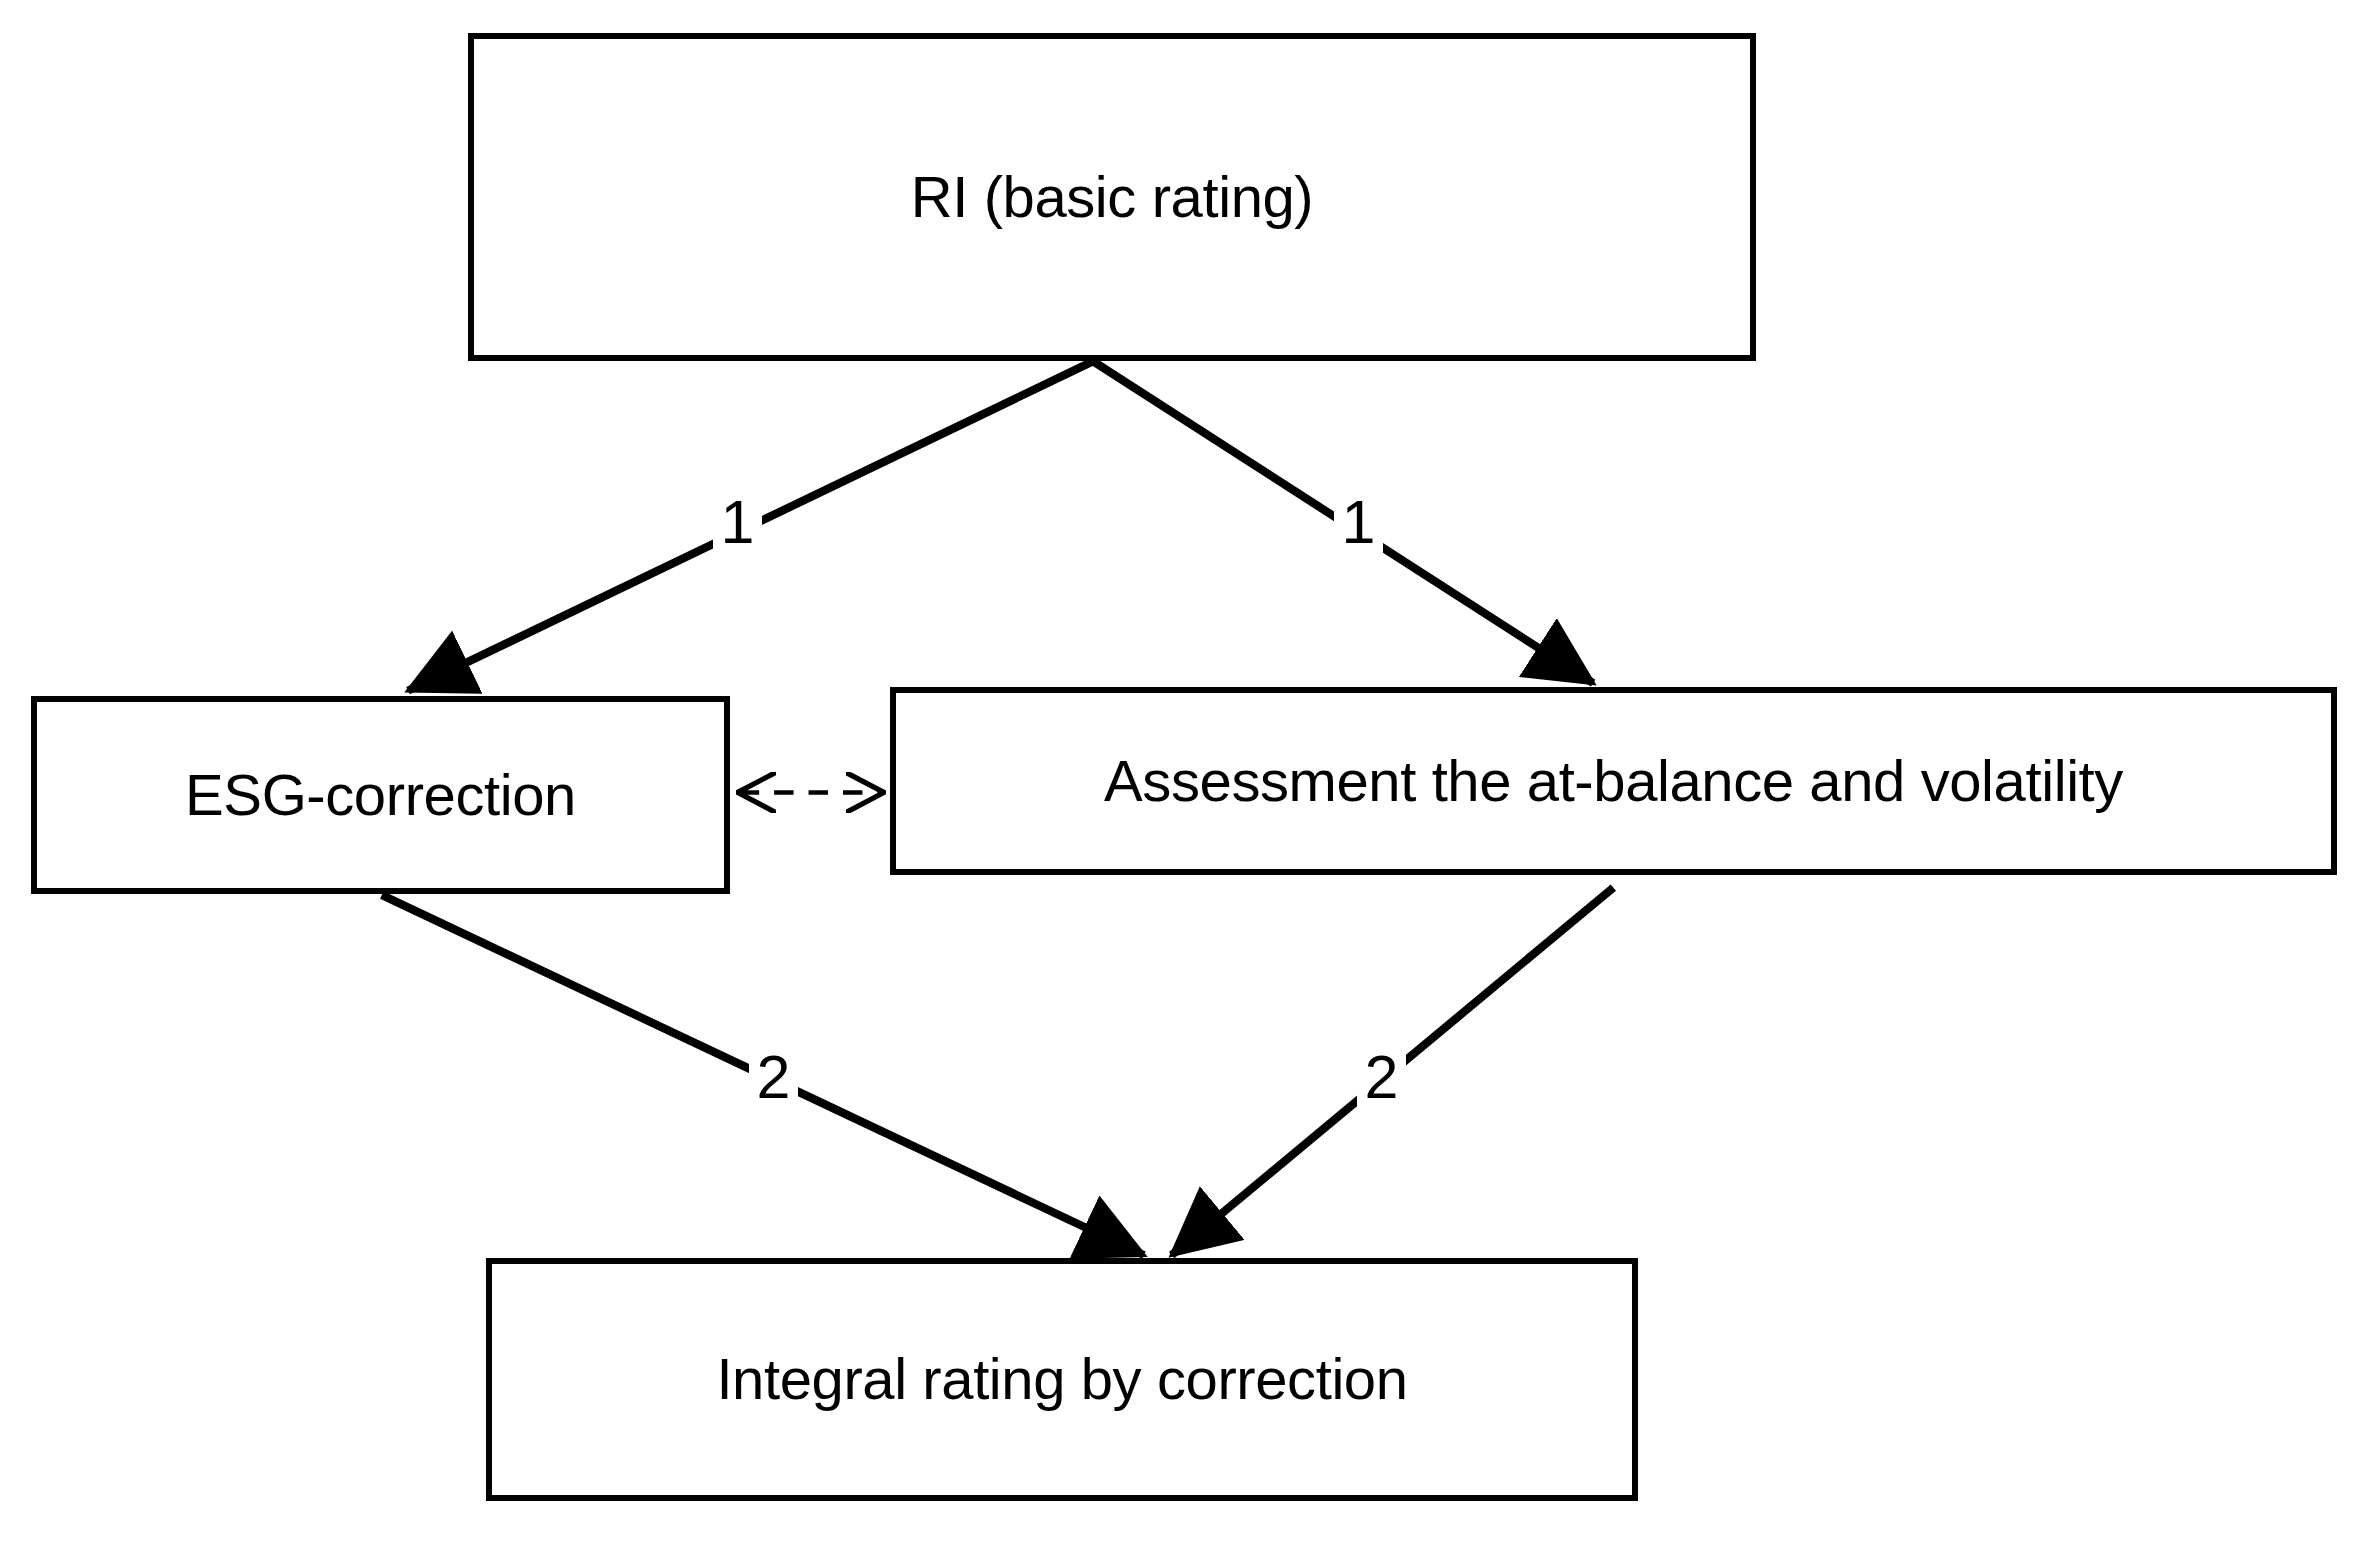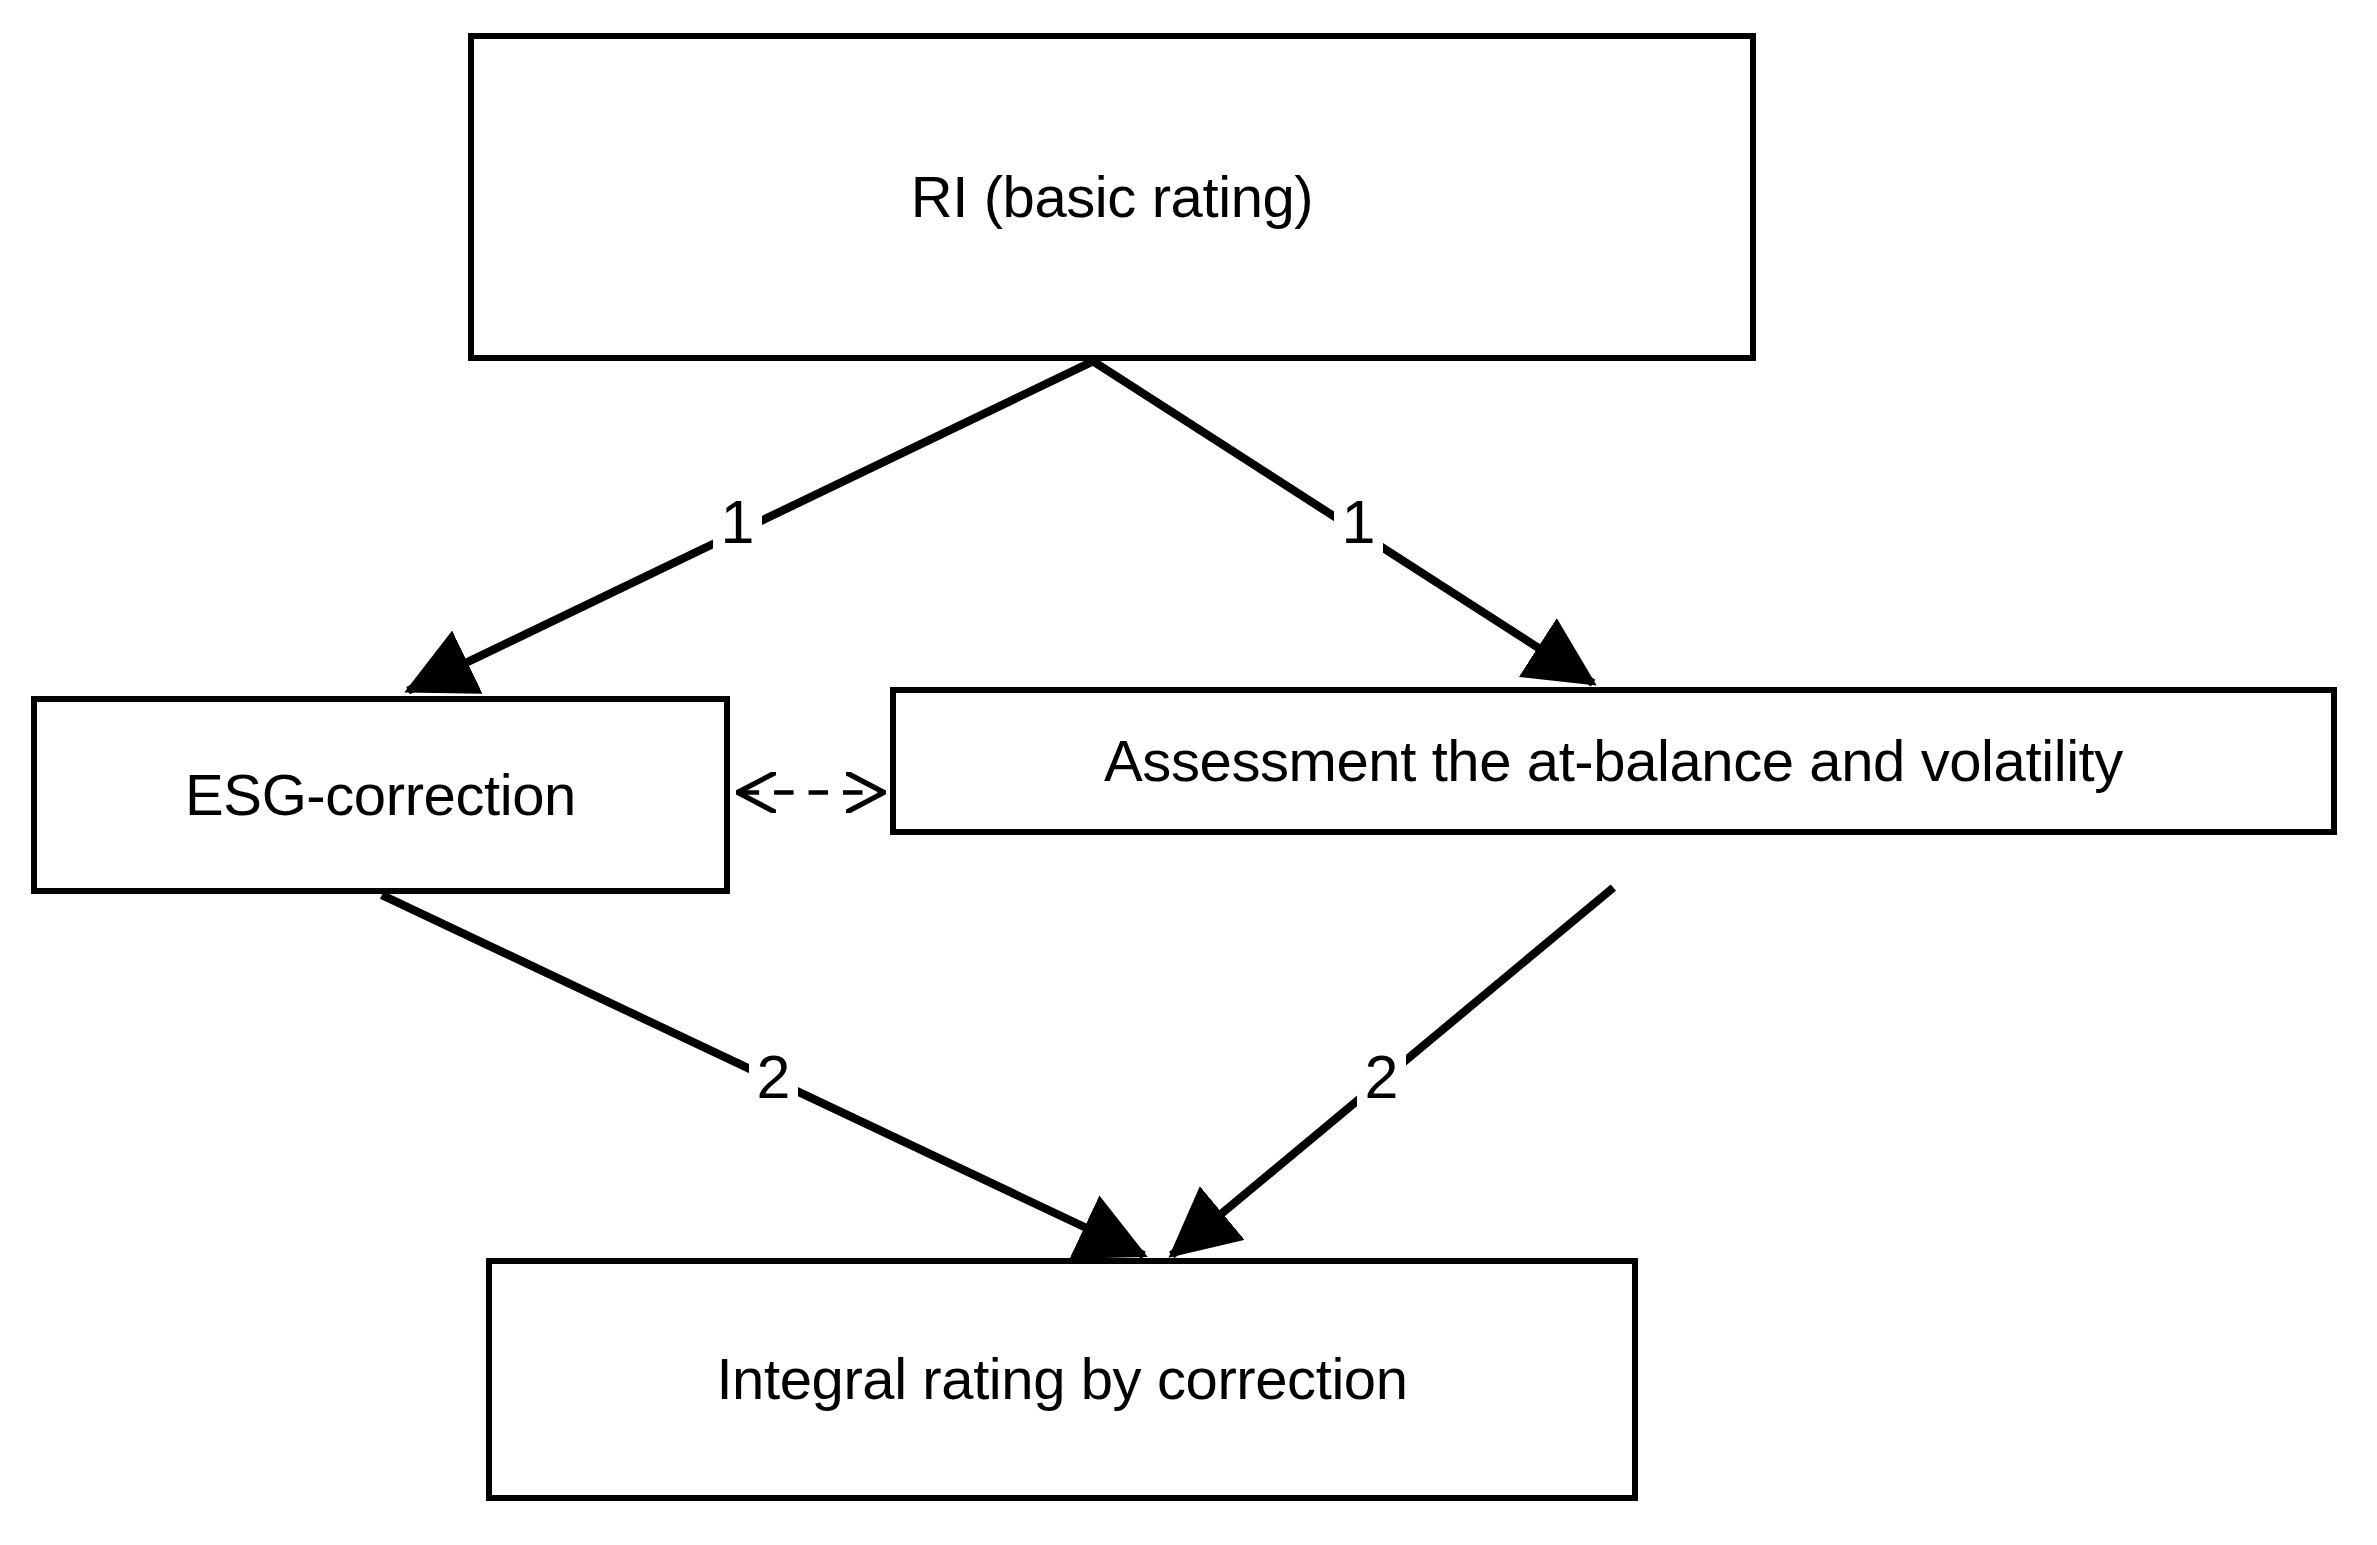--- a/index.html
+++ b/index.html
@@ -52,21 +52,21 @@
   #node-esg {
     left: 31px;
     top: 696px;
     width: 699px;
     height: 198px;
   }
   #node-assessment {
     left: 890px;
     top: 687px;
     width: 1447px;
-    height: 148px;
+    height: 188px;
   }
   #node-integral {
     left: 486px;
     top: 1258px;
     width: 1152px;
     height: 243px;
   }
   .edge-label {
     position: absolute;
     font-family: "Liberation Sans", sans-serif;

